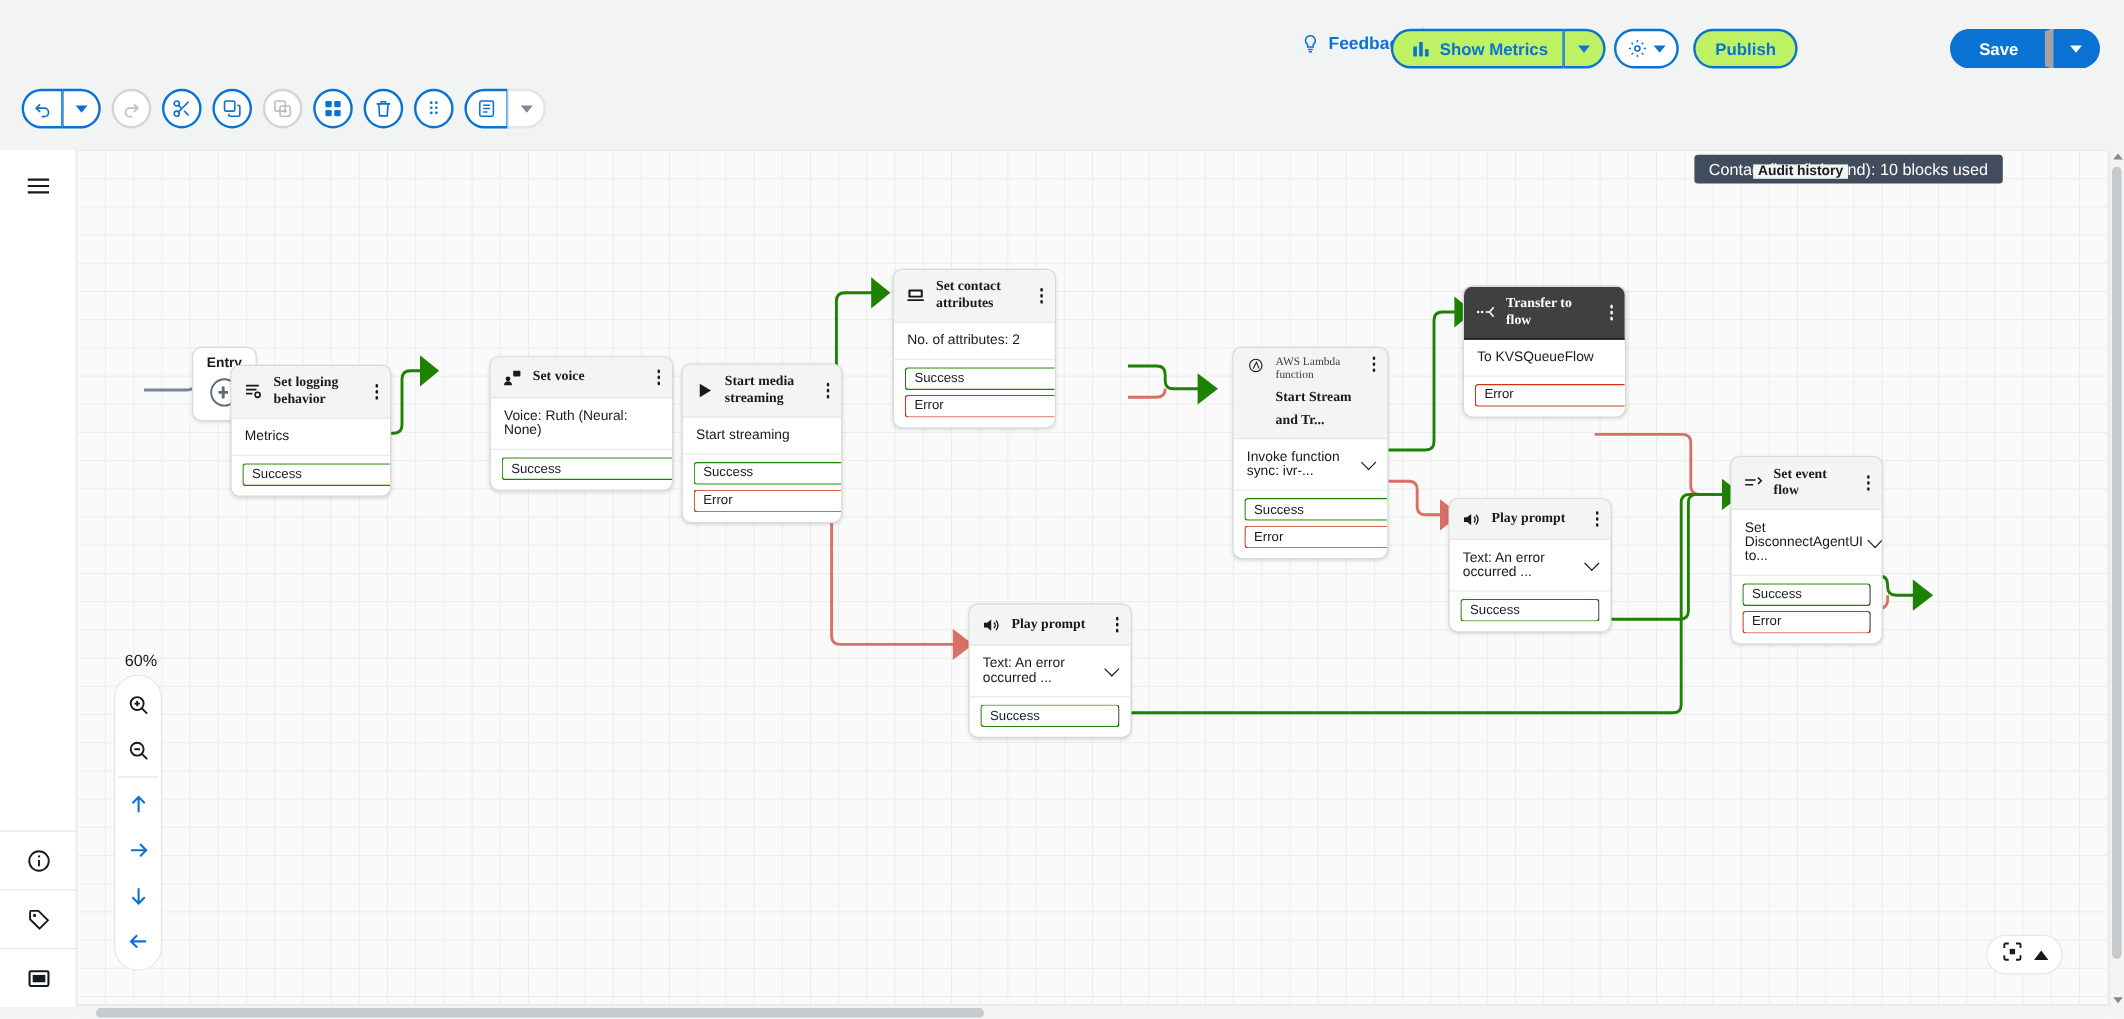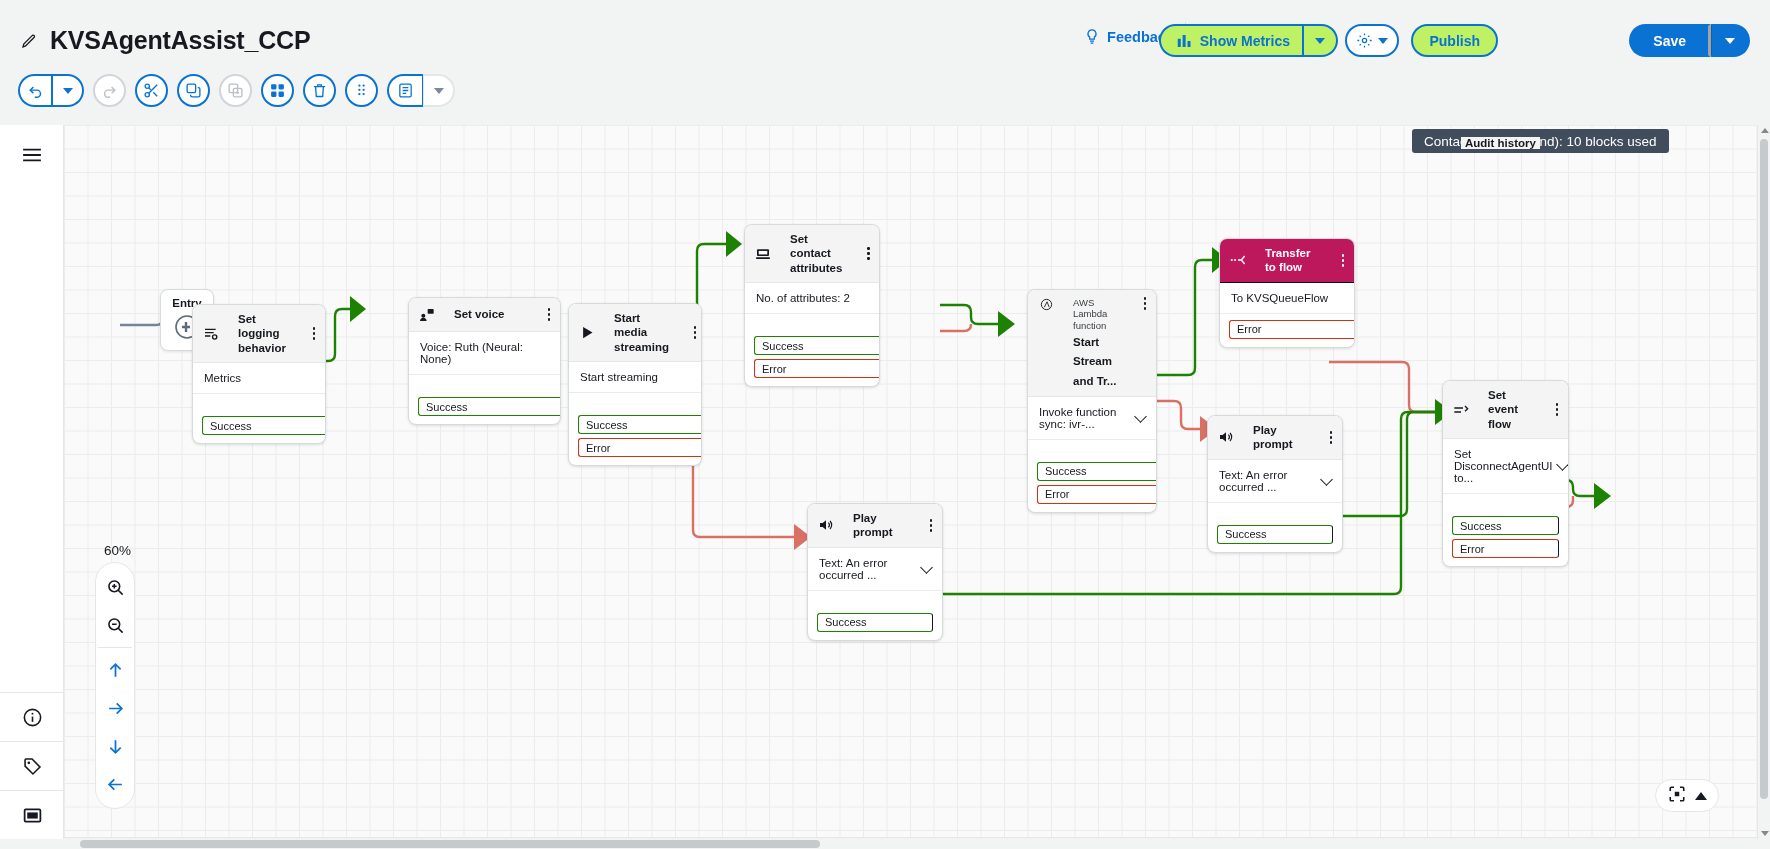--- a/index.html
+++ b/index.html
@@ -26,21 +26,21 @@
     height: 33px; border: 2px solid #0972d3; background: #bef264; color: #0972d3;
     font-size: 14px; font-weight: bold; border-radius: 17px; padding: 0 16px;
     display: flex; align-items: center; gap: 8px; cursor: pointer; white-space: nowrap;
   }
   .metrics-main { border-radius: 17px 0 0 17px; border-right-width: 1px; padding-right: 12px;}
   .metrics-caret { border-radius: 0 17px 17px 0; border-left-width: 1px; padding: 0 11px; }
   .gear-btn { position: absolute; right: 371px; top: 24px; height: 33px; border: 2px solid #0972d3; background:#fff; color:#0972d3; border-radius: 17px; padding: 0 9px; display:flex; align-items:center; gap:5px; cursor:pointer;}
   .publish-btn { position: absolute; right: 272px; top: 24px; }
   .save-group { position: absolute; right: 20px; top: 24px; display: flex; }
   .btn-primary { height: 33px; background: #0972d3; color: #fff; border: 2px solid #0972d3; font-size: 14px; font-weight: bold; display:flex; align-items:center; justify-content:center; cursor: pointer; }
-  .save-main { border-radius: 17px 0 0 17px; padding: 0 22px; border-right: 3px solid #a3a3a3; }
+  .save-main { border-radius: 17px 0 0 17px; padding: 0 22px; border-right: 7px solid #a3a3a3; }
   .save-caret { border-radius: 0 17px 17px 0; padding: 0 13px; border-left: 1px solid #0a63ae; }
   .caret { display:inline-block; width:0; height:0; border-left:5px solid transparent; border-right:5px solid transparent; border-top:6px solid currentColor; }
 
   
   .toolrow { position: absolute; left: 0; top: 68px; width: 1770px; height: 42px; }
   .tool-group { position: absolute; left: 18px; top: 6px; display: flex; align-items: center; gap: 9px; }
   .tool-btn {
     width: 33px; height: 33px; border-radius: 50%; border: 2px solid #0972d3;
     background: #fff; color: #0972d3; display: flex; align-items: center; justify-content: center;
     cursor: pointer;
@@ -100,63 +100,55 @@
     font-size: 13.5px; display:flex; align-items:center; padding: 0 12px; white-space:nowrap;
   }
   .zbtn { width: 40px; height: 38px; display:flex; align-items:center; justify-content:center; cursor:pointer; color:#16191f;}
   .zsep { width: 34px; height: 1px; background: #e4e6e8; margin: 3px 0; }
   .zbtn.nav { color: #0972d3; font-size: 20px; }
   .tri-up { width:0;height:0;border-left:6px solid transparent;border-right:6px solid transparent;border-bottom:8px solid #16191f;}
 
   
   .node { position: absolute; background: #fff; border: 1px solid #d5dbdb; border-radius: 8px;
           box-shadow: 0 1px 3px rgba(0,0,0,0.12); overflow: hidden; }
-  .node-hd { background: #f4f4f4; border-bottom: 1px solid #e4e6e8; display: flex; align-items: center; gap: 19px; padding: 7px 10px; min-height: 34px;}
-  .node-hd.dark { background: #be185d; border-bottom-color: #0d0d0d; }
+  .node-hd { background: #f4f4f4; border-bottom: 1px solid #e4e6e8; display: flex; align-items: center; gap: 9px; padding: 7px 10px; min-height: 34px; font-family: Liberation Serif, serif;}
+  .node-hd.dark { background: #404040; border-bottom-color: #0d0d0d; }
   .node-hd.darkgray { background: #3a3a3a; border-bottom-color: #3a3a3a; }
   .node-hd .ttl { font-size: 11.5px; font-weight: bold; color: #16191f; line-height: 1.25; }
   .node-hd.dark .ttl, .node-hd.darkgray .ttl { color: #fff; }
   .node-hd .sub-lbl { font-size: 9.5px; color: #3b4046; display:block; font-weight: normal; }
   .node-ic { flex: 0 0 auto; width: 16px; display:flex; align-items:center; justify-content:center; color:#16191f; }
   .node-hd.dark .node-ic, .node-hd.darkgray .node-ic { color: #fff; }
   .kebab { margin-left: auto; display:flex; flex-direction:column; gap:2.5px; cursor:pointer; padding-left:6px; }
   .kebab i { width: 2.5px; height: 2.5px; background: #16191f; border-radius: 50%; display:block; }
   .node-hd.dark .kebab i, .node-hd.darkgray .kebab i { background: #fff; }
   .node-body { padding: 9px 11px; font-size: 11.5px; color: #16191f; display:flex; align-items:center; justify-content: space-between; gap:6px; border-bottom: 1px solid #e9ebed; }
   .node-body.noborder { border-bottom: none; }
   .chev { width: 9px; height: 9px; border-right: 1.6px solid #16191f; border-bottom: 1.6px solid #16191f; transform: rotate(45deg); margin-bottom:3px; flex:0 0 auto;}
   .ports { padding: 6px 0 8px 0; }
-  .port { margin: 16px 0 0 9px; height: 19px; border: 1px solid; border-right: none; border-radius: 3px 0 0 3px; font-size: 11px; display:flex; align-items:center; padding-left: 7px; background: #fff; }
+  .port { margin: 0 0 0 9px; height: 19px; border: 1px solid; border-right: none; border-radius: 3px 0 0 3px; font-size: 11px; display:flex; align-items:center; padding-left: 7px; background: #fff; }
   .port.success { border-color: #1d8102; color: #16191f; }
   .port.error { border-color: #d13212; color: #16191f; margin-top: 4px; }
   .port.full { border-right: 1px solid; border-radius: 3px; margin-right: 9px; }
 
   .entry-node { position: absolute; background:#fff; border:1px solid #d5dbdb; border-radius:8px; box-shadow:0 1px 3px rgba(0,0,0,.1); display:flex; flex-direction:column; align-items:center; padding: 7px 0 5px; }
   .entry-node .lbl { font-size: 11.5px; font-weight: bold; color:#16191f; }
 
   svg.wires { position: absolute; left: 0; top: 0; width: 1692px; height: 714px; pointer-events: none; }
   .w-g { stroke: #1d8102; stroke-width: 2.4; fill: none; }
   .w-r { stroke: #d87065; stroke-width: 2.4; fill: none; }
   .w-s { stroke: #77839a; stroke-width: 2.4; fill: none; }
 </style>
 </head>
 <body>
 
 <div class="app">
 
   <div class="topbar">
 
-    <div class="title-wrap">
-      <span class="pencil-ic">
-        <svg width="18" height="18" viewBox="0 0 24 24" fill="none" stroke="#16191f" stroke-width="1.7">
-          <path d="M4 20l1-4L16.5 4.5a1.8 1.8 0 012.5 2.5L7.5 18.5 4 20z"></path>
-        </svg>
-      </span>
-      <span class="flow-title">KVSAgentAssist_CCP</span>
-    </div>
 
     <div class="feedback-btn">
       <svg width="16" height="17" viewBox="0 0 24 24" fill="none" stroke="#0972d3" stroke-width="1.9">
         <path d="M9 19h6M10 22h4M12 2a6 6 0 00-3.5 10.9V16h7v-3.1A6 6 0 0012 2z"></path>
       </svg>
       <span>Feedback</span>
     </div>
     <div class="tb-divider"></div>
 
     <div class="metrics-group">

